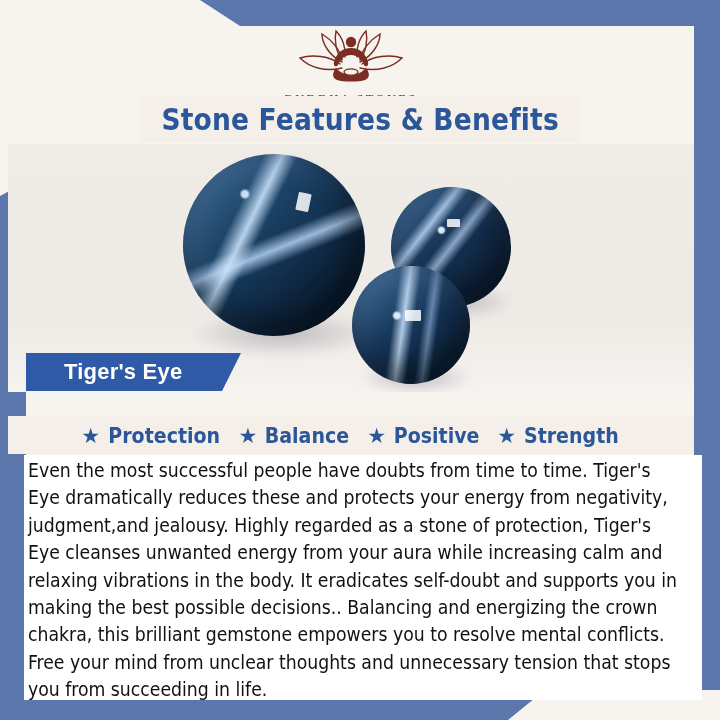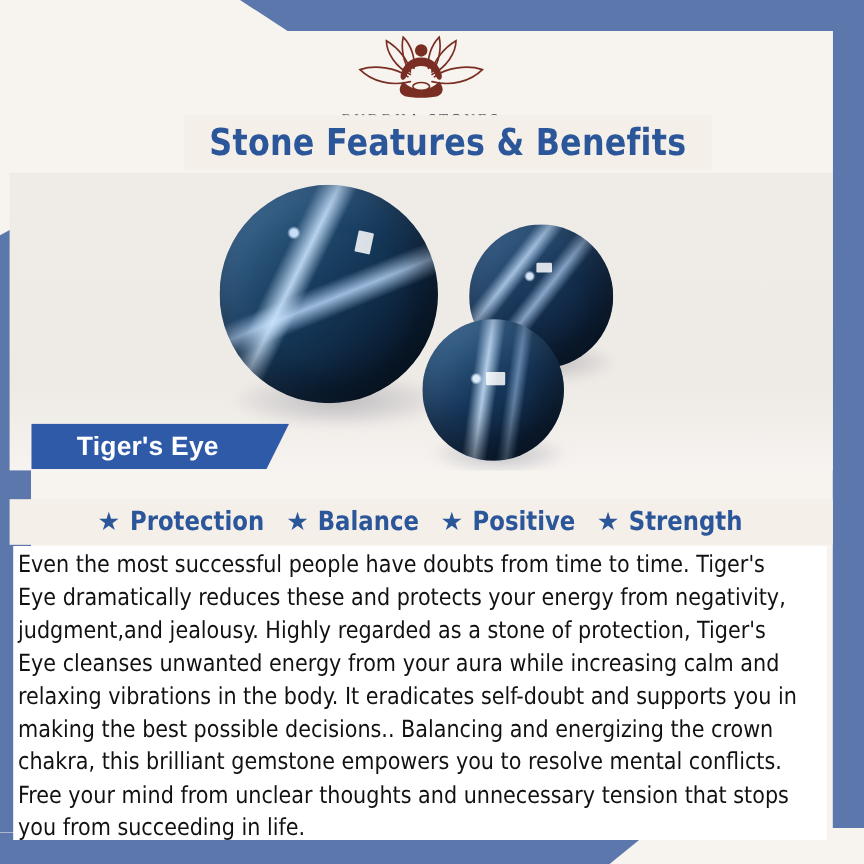--- a/index.html
+++ b/index.html
@@ -68,21 +68,21 @@
     font-family: "Liberation Serif", serif;
     font-size: 12.5px;
     letter-spacing: 2.3px;
     color: #3a3a3a;
     font-weight: 400;
   }
 
   
   .title-band {
     position: absolute;
-    left: 153px; top: 96px;
+    left: 140px; top: 96px;
     width: 440px; height: 46px;
     background: #f4efe9;
     display: flex;
     align-items: center;
     justify-content: center;
   }
   .title-text {
     font-family: "Liberation Sans Narrow", "DejaVu Sans Condensed", "Liberation Sans", sans-serif;
     font-size: 31px;
     font-weight: bold;
@@ -199,21 +199,21 @@
     font-family: "Liberation Sans Narrow", "DejaVu Sans Condensed", "Liberation Sans", sans-serif;
     font-size: 22px;
     font-weight: bold;
     color: #2b5699;
     transform: scaleX(0.96);
   }
 
   
   .description {
     position: absolute;
-    left: 11px; top: 455px;
+    left: 24px; top: 455px;
     width: 678px; height: 245px;
     background: #ffffff;
     padding: 2px 8px 0 4px;
     box-sizing: border-box;
   }
   .description p {
     margin: 0;
     font-family: "Liberation Sans Narrow", "DejaVu Sans Condensed", "Liberation Sans", sans-serif;
     font-size: 19.6px;
     line-height: 27.4px;

